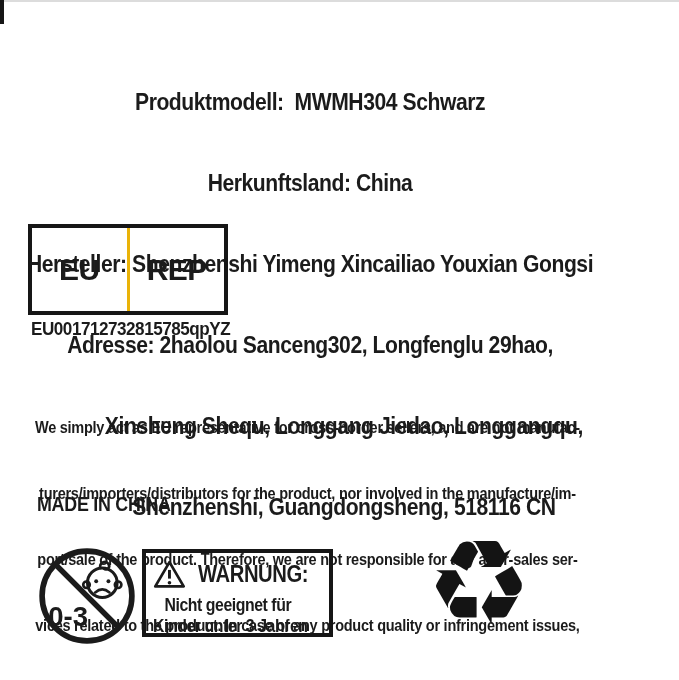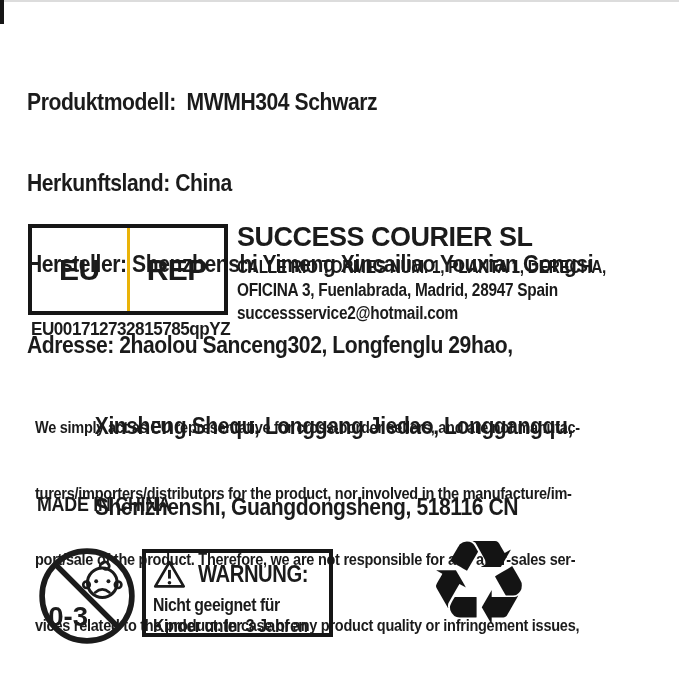--- a/index.html
+++ b/index.html
@@ -8,20 +8,21 @@
     background: #ffffff;
   }
   .page {
     position: relative;
     width: 679px;
     height: 668px;
     background: #ffffff;
     overflow: hidden;
     font-family: "Liberation Sans", sans-serif;
     color: #1b1b1b;
+    text-align: center;
     -webkit-font-smoothing: antialiased;
   }
   .top-edge-line {
     position: absolute;
     left: 0; top: 0;
     width: 679px; height: 2px;
     background: #dcdcdc;
   }
   .corner-mark {
     position: absolute;
@@ -193,26 +194,20 @@
     <div class="info-line indent">Xinsheng Shequ, Longgang Jiedao, Longgangqu,</div>
     <div class="info-line indent">Shenzhenshi, Guangdongsheng, 518116 CN</div>
   </div>
 
   <div class="eurep-box">
     <div class="eurep-cell">EU</div>
     <div class="eurep-cell right">REP</div>
   </div>
   <div class="reg-number">EU001712732815785qpYZ</div>
 
-  <div class="rep-block">
-    <div class="rep-name">SUCCESS COURIER SL</div>
-    <div class="rep-line">CALLE RIO TORMES NUM. 1, PLANTA 1, DERECHA,</div>
-    <div class="rep-line">OFICINA 3, Fuenlabrada, Madrid, 28947 Spain</div>
-    <div class="rep-line">successservice2@hotmail.com</div>
-  </div>
 
   <div class="disclaimer">
     <div class="disc-line">We simply act as EU representative for cross-border sellers, and are not manufac-</div>
     <div class="disc-line">turers/importers/distributors for the product, nor involved in the manufacture/im-</div>
     <div class="disc-line">port/sale of the product. Therefore, we are not responsible for any after-sales ser-</div>
     <div class="disc-line">vices related to the product. In case of any product quality or infringement issues,</div>
     
   </div>
 
   <div class="origin">MADE IN CHINA</div>

